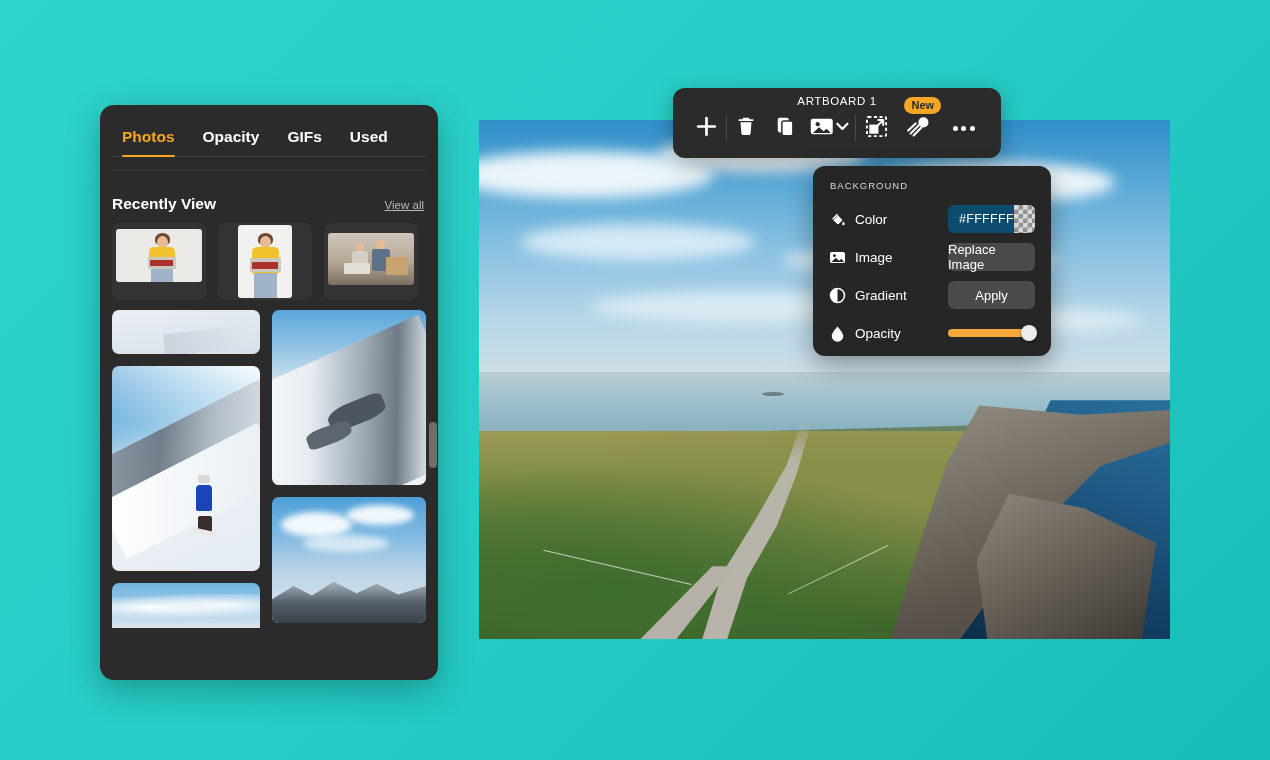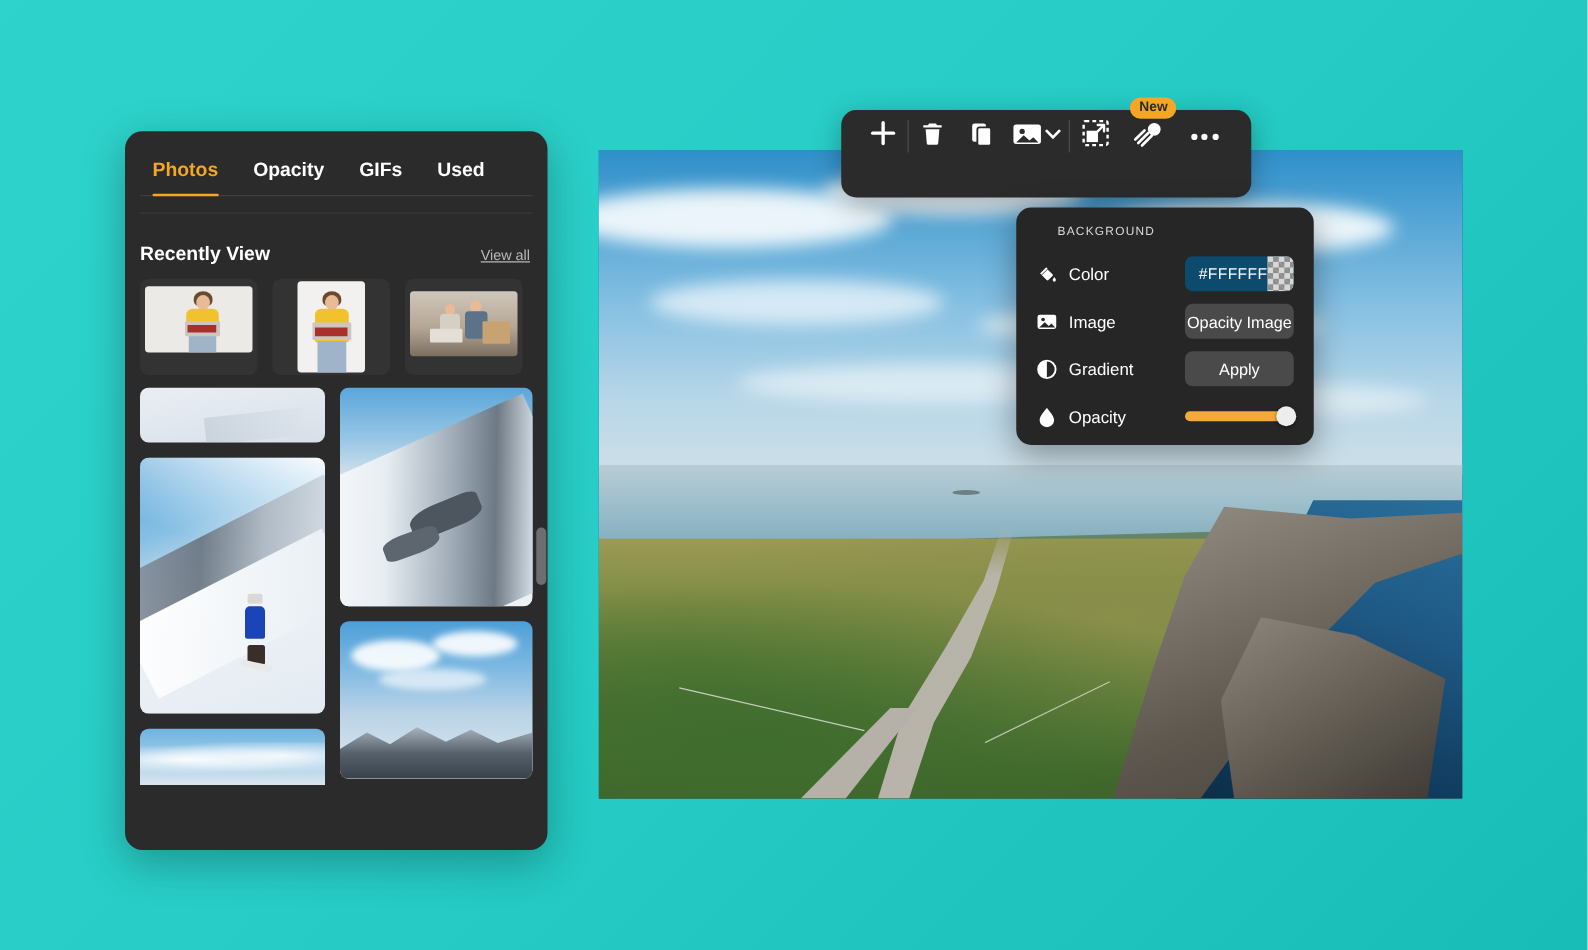--- a/index.html
+++ b/index.html
@@ -457,21 +457,21 @@
     width: 238px; height: 190px;
     background: #262626;
     border-radius: 12px;
     box-shadow: 0 8px 26px rgba(0,0,0,0.36);
     padding: 14px 16px 0 16px;
   }
   .bg-title {
     color: #d9d9d9;
     font-size: 9.5px;
     letter-spacing: 1px;
-    margin-left: 17px;
+    margin-left: 1px;
     margin-bottom: 9px;
   }
   .bg-row {
     display: flex;
     align-items: center;
     height: 38px;
     gap: 9px;
   }
   .bg-ico { width: 17px; display:flex; align-items:center; justify-content:center; color:#ffffff; }
   .bg-lbl { color: #ffffff; font-size: 13.5px; width: 84px; }
@@ -634,20 +634,21 @@
         </div>
       </div>
     </div>
     <div class="scrollbar-track">
       <div class="scrollbar-thumb"></div>
     </div>
   </div>
 </div>
 
 <div class="toolbar">
+  <div class="artboard-label">ARTBOARD 1</div>
   <div class="toolbar-row">
 
     <div class="tb-btn" style="width:44px;">
       <span>
         <svg width="25" height="25" viewBox="0 0 24 24" stroke="#ffffff" stroke-width="2.6" stroke-linecap="round">
           <line x1="12" y1="4" x2="12" y2="20"></line>
           <line x1="4" y1="12" x2="20" y2="12"></line>
         </svg>
       </span>
     </div>
@@ -737,21 +738,21 @@
 
   <div class="bg-row">
     <span class="bg-ico">
       <svg width="17" height="17" viewBox="0 0 20 20" fill="none">
         <rect x="1.2" y="3.4" width="17.6" height="13.2" rx="2" fill="#ffffff"></rect>
         <circle cx="6.4" cy="7.8" r="1.7" fill="#262626"></circle>
         <path d="M2.8 15.4l5.2-5 3.8 3.4 2.6-2.2 3.4 3.8z" fill="#262626"></path>
       </svg>
     </span>
     <span class="bg-lbl">Image</span>
-    <div class="btn-grey">Opacity Image</div>
+    <div class="btn-grey">Replace Image</div>
   </div>
 
   <div class="bg-row">
     <span class="bg-ico">
       <svg width="17" height="17" viewBox="0 0 20 20">
         <circle cx="10" cy="10" r="8.2" fill="none" stroke="#ffffff" stroke-width="1.8"></circle>
         <path d="M10 1.8a8.2 8.2 0 0 0 0 16.4z" fill="#ffffff"></path>
       </svg>
     </span>
     <span class="bg-lbl">Gradient</span>

